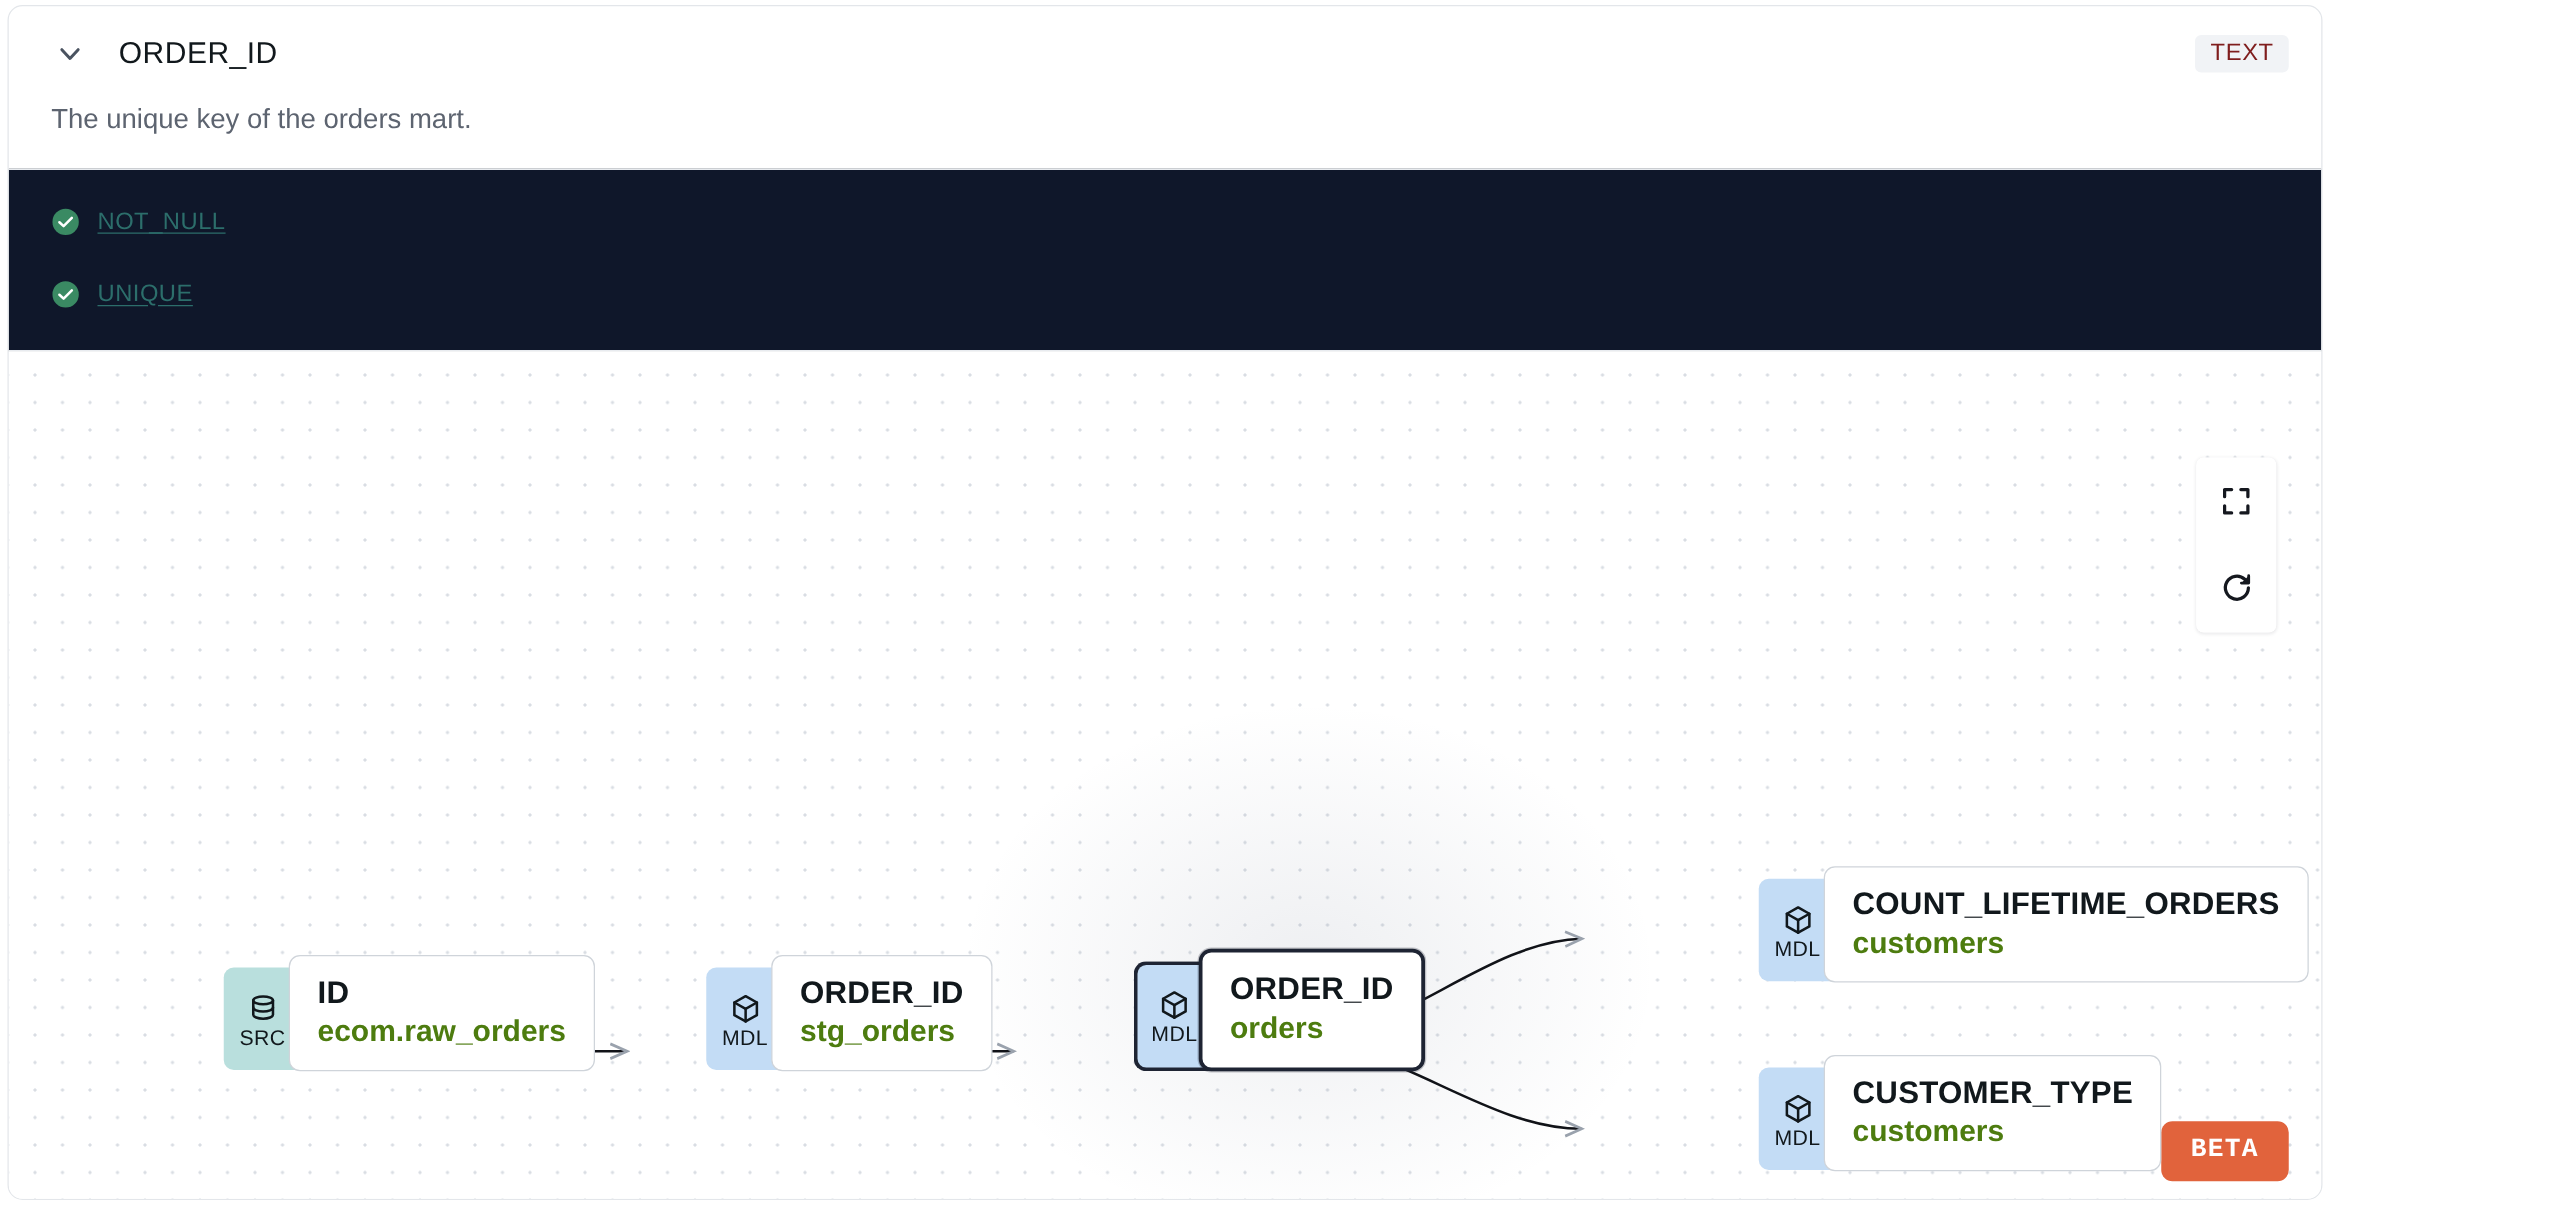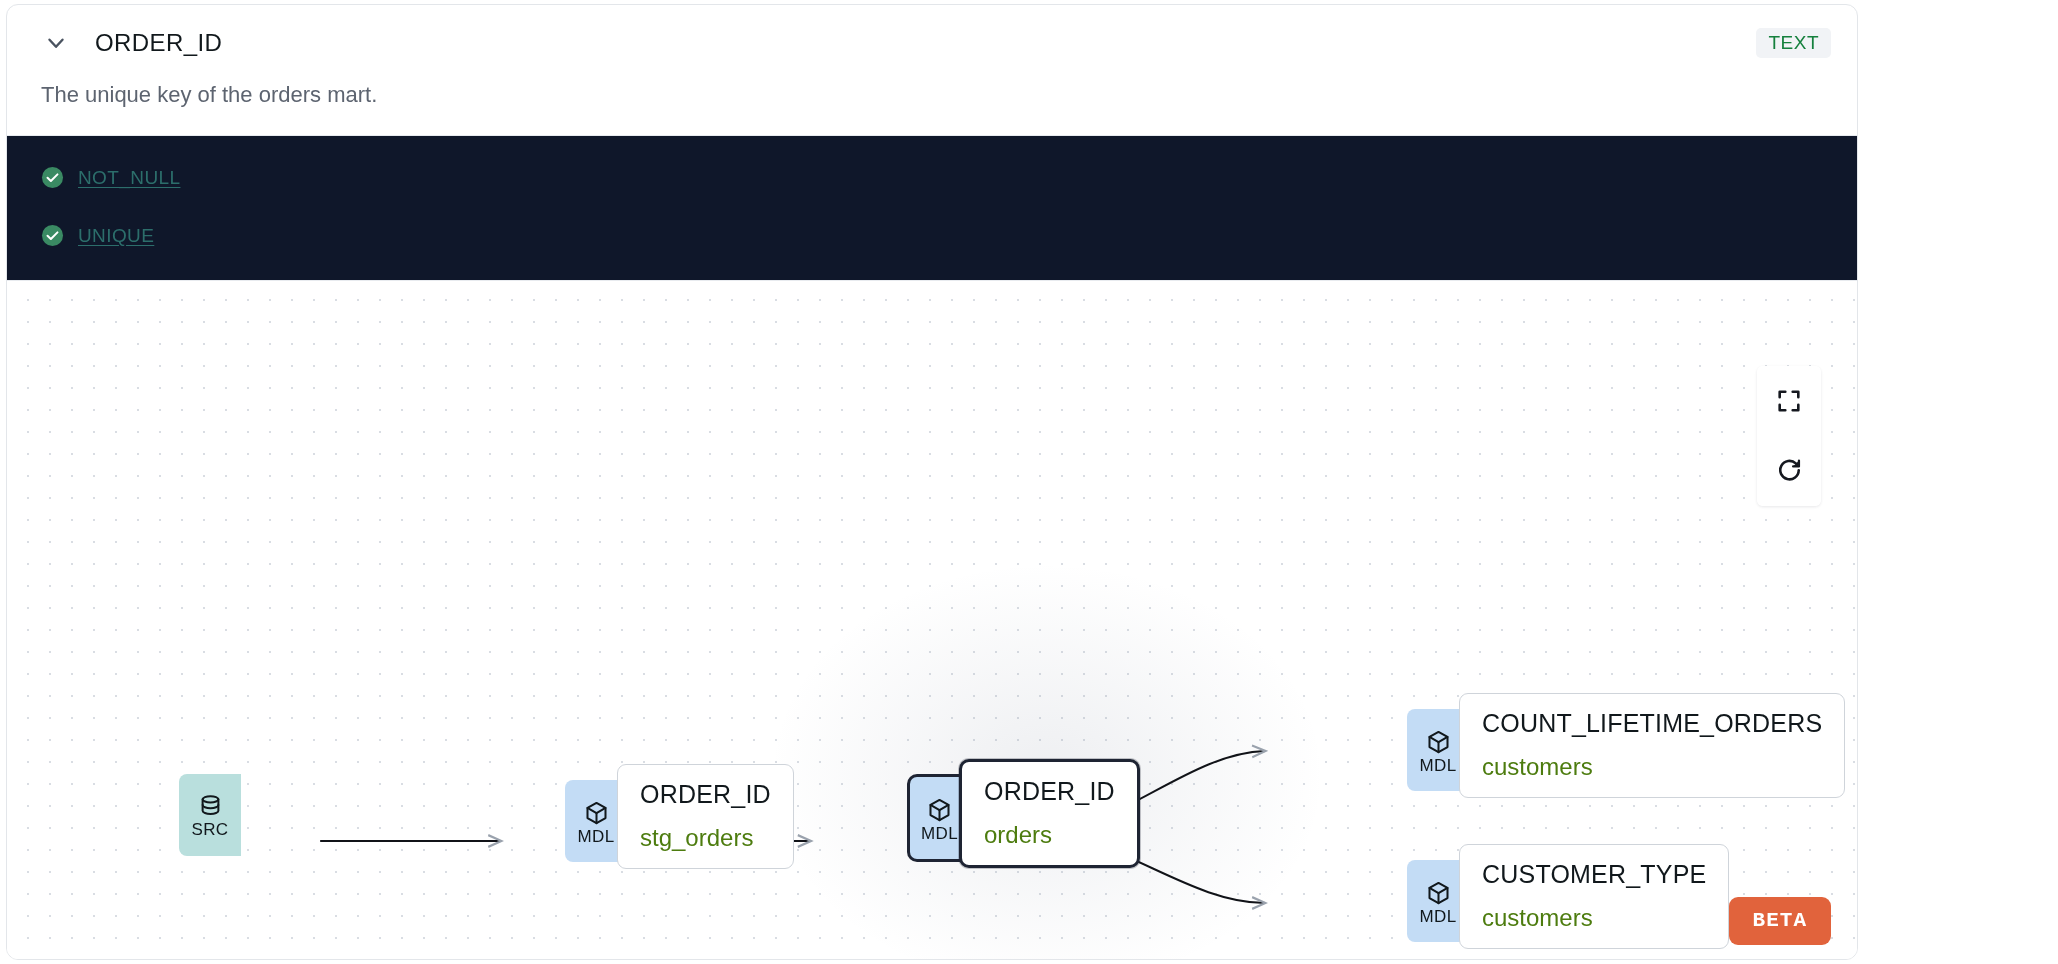--- a/index.html
+++ b/index.html
@@ -49,21 +49,21 @@
     font-weight: 400;
     letter-spacing: 0.4px;
     color: #11181c;
     white-space: nowrap;
   }
   .type-badge {
     position: absolute;
     right: 26px;
     top: 23px;
     background: #f1f3f6;
-    color: #15803d;
+    color: #7f1d1d;
     font-size: 19px;
     letter-spacing: 0.5px;
     padding: 5px 12px 6px;
     border-radius: 5px;
     line-height: 1;
   }
 
   
   .description {
     padding: 0 34px 26px 34px;
@@ -163,22 +163,23 @@
   .node-body {
     background: #ffffff;
     border: 1px solid #cfd4da;
     border-radius: 9px;
     margin-left: -10px;
     position: relative;
     z-index: 2;
     padding: 16px 22px 18px 22px;
     display: flex;
     flex-direction: column;
-    gap: 18px;
+    gap: 6px;
     min-width: 150px;
+    font-weight: bold;
   }
   .node.selected .node-body {
     border: 3px solid #1e2433;
     box-shadow: 0 0 0 1px rgba(30,36,51,0.25);
     border-radius: 10px;
   }
   .node.selected .node-badge {
     border: 3px solid #1e2433;
     border-right: none;
     border-radius: 10px 0 0 10px;
@@ -303,20 +304,24 @@
 
     <div class="node" id="node-src">
       <div class="node-badge src">
         <svg width="27" height="27" viewBox="0 0 24 24" fill="none" stroke="#11181c" stroke-width="1.8" stroke-linecap="round" stroke-linejoin="round">
           <ellipse cx="12" cy="5.6" rx="7" ry="2.8"></ellipse>
           <path d="M5 5.6 v5.1 c0,1.55 3.13,2.8 7,2.8 s7,-1.25 7,-2.8 V5.6"></path>
           <path d="M5 10.7 v5.1 c0,1.55 3.13,2.8 7,2.8 s7,-1.25 7,-2.8 v-5.1"></path>
         </svg>
         <span class="badge-text">SRC</span>
       </div>
+      <div class="node-body">
+        <div class="node-name">ID</div>
+        <div class="node-sub">ecom.raw_orders</div>
+      </div>
     </div>
 
     <div class="node" id="node-stg">
       <div class="node-badge mdl">
         <svg width="27" height="27" viewBox="0 0 24 24" fill="none" stroke="#11181c" stroke-width="1.8" stroke-linecap="round" stroke-linejoin="round">
           <path d="M12 2.6 L20 7.1 V16.1 L12 20.6 L4 16.1 V7.1 Z"></path>
           <path d="M4 7.1 L12 11.6 L20 7.1"></path>
           <path d="M12 11.6 V20.6"></path>
         </svg>
         <span class="badge-text">MDL</span>

